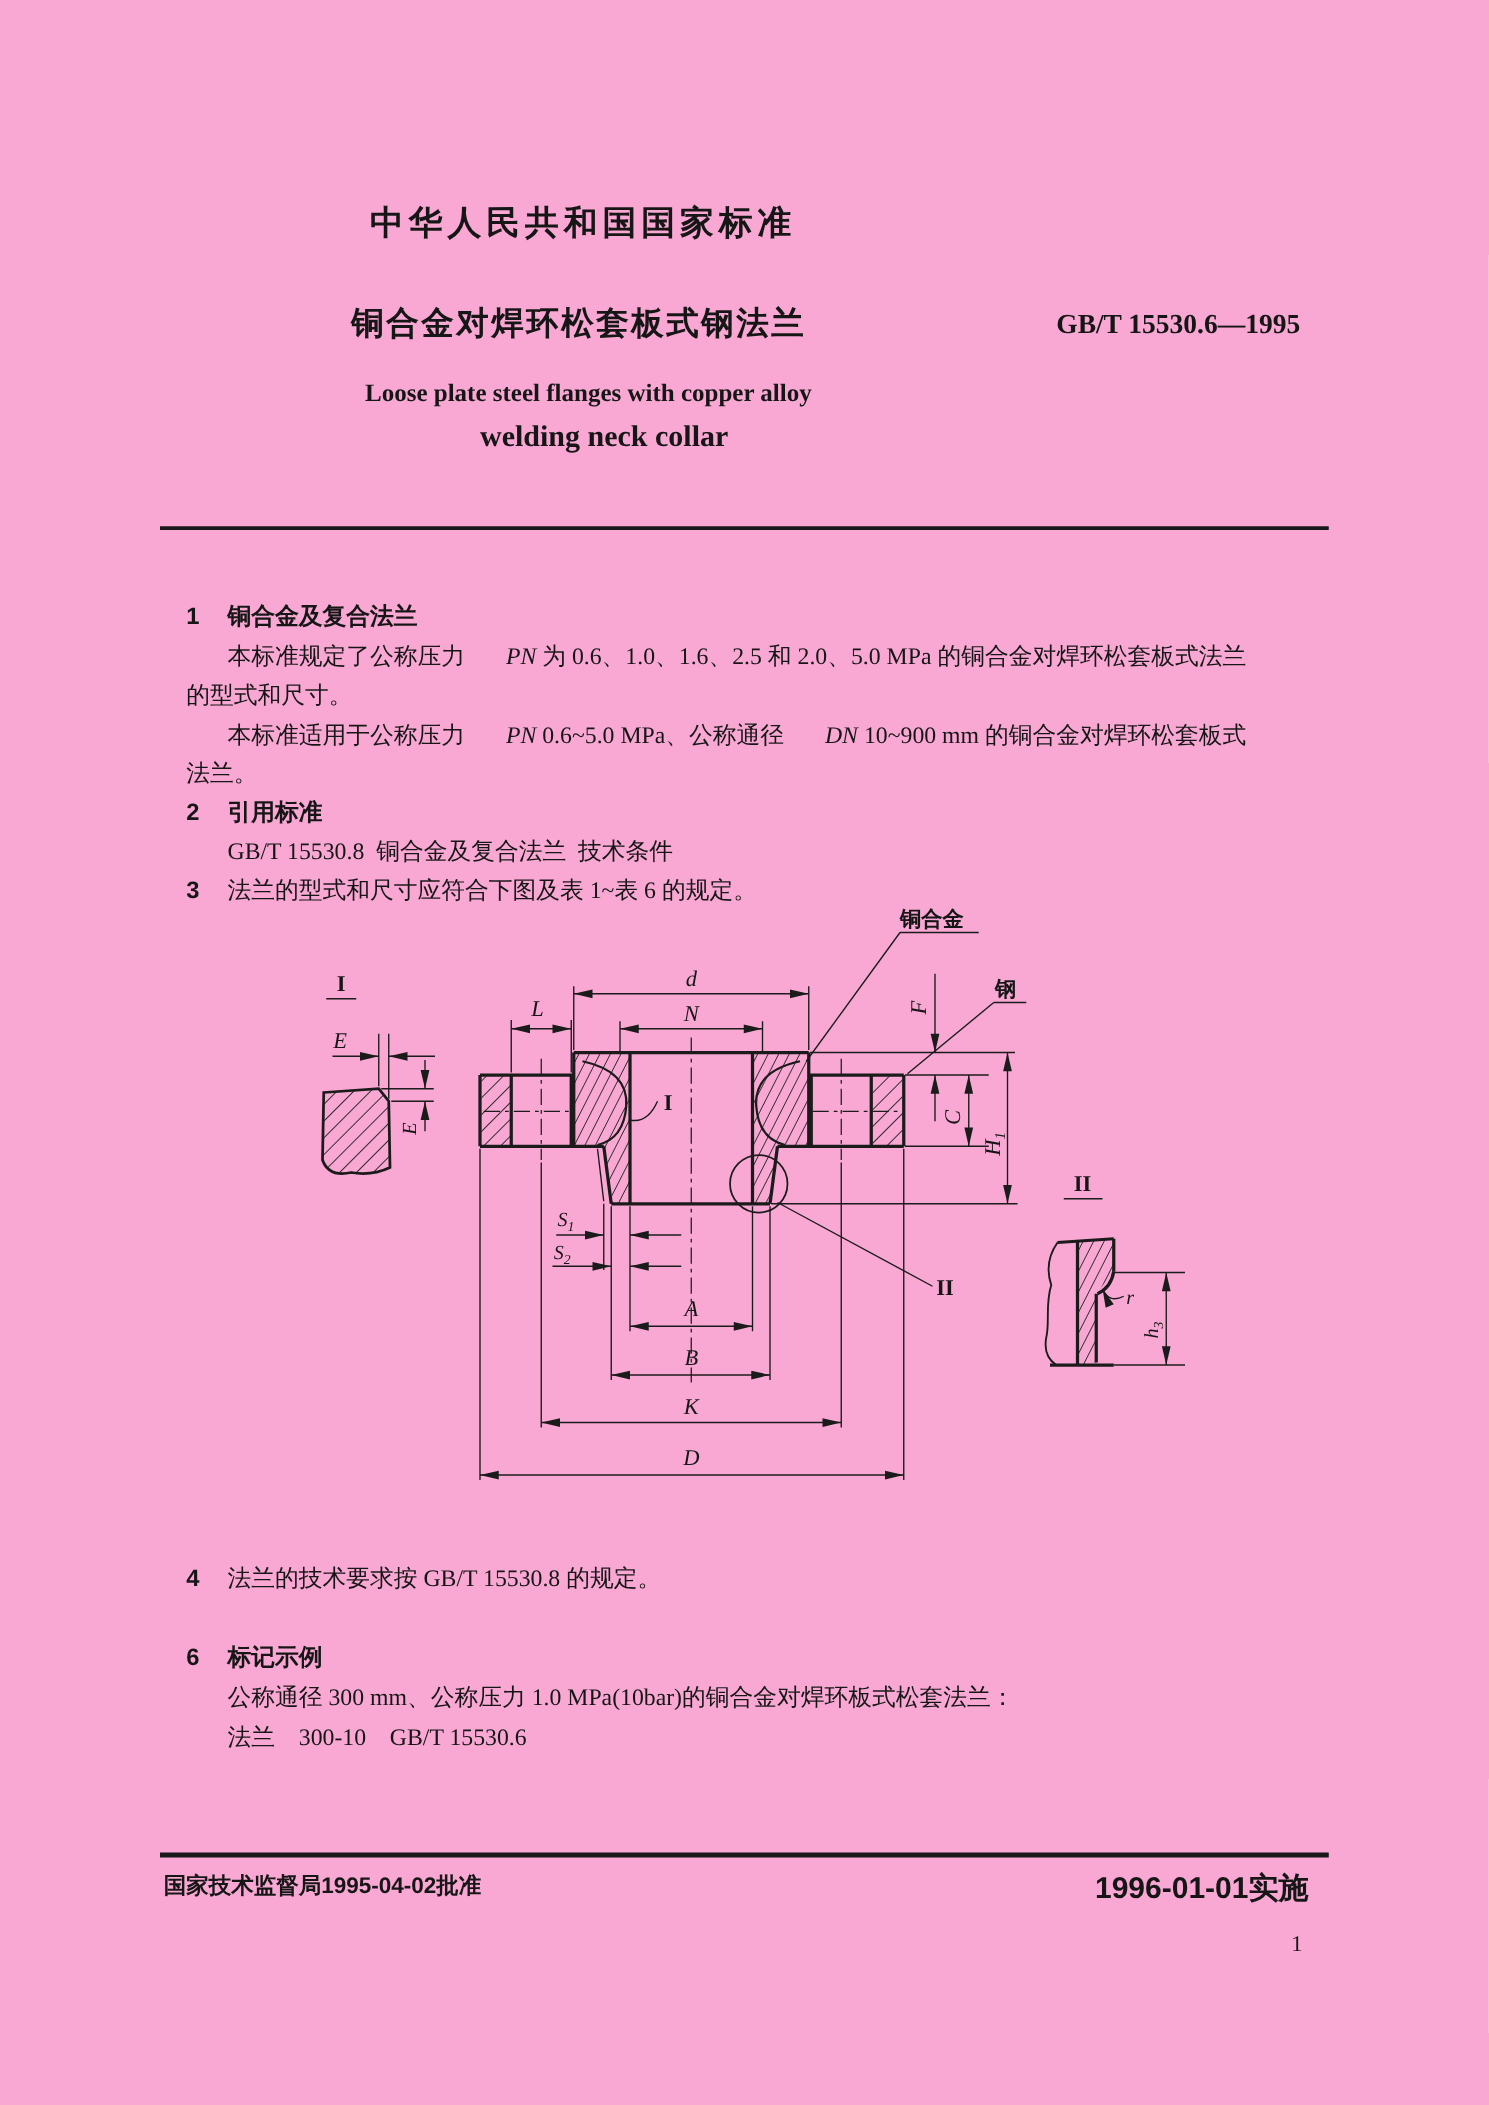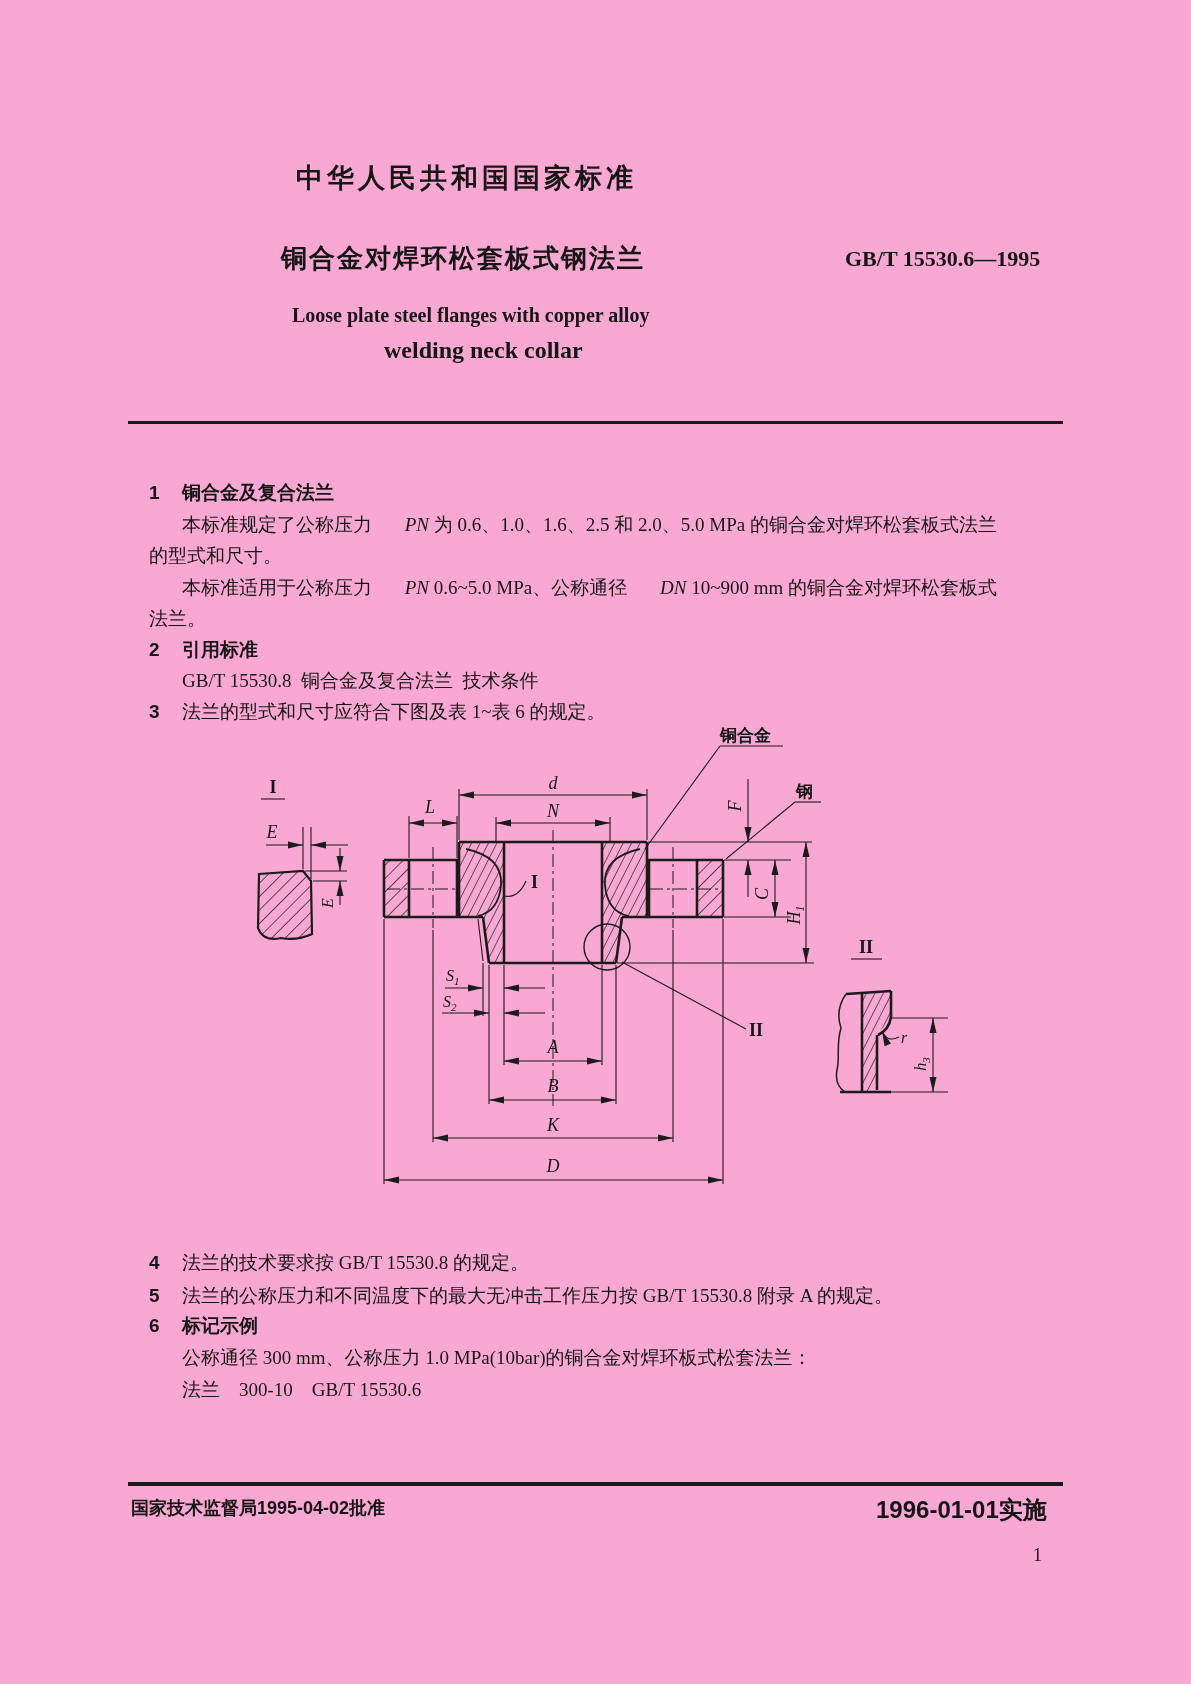--- a/index.html
+++ b/index.html
@@ -218,23 +218,20 @@
     <text class="romlbl" x="749" y="1036">II</text>
     <text class="cjklbl" x="720" y="741">铜合金</text>
     <text class="cjklbl" x="796" y="797">钢</text>
     <text class="dimlbl-s" x="901" y="1043">r</text>
     <text class="dimlbl-s" x="926" y="1064" text-anchor="middle" transform="rotate(-90 926 1064)"><tspan>h</tspan><tspan dy="4" font-size="11">3</tspan></text>
   </svg>
 
   <div class="row" style="left:130px;top:1228px;">
     <span class="num">4</span><span>法兰的技术要求按 GB/T 15530.8 的规定。</span>
   </div>
-  <div class="row" style="left:130px;top:1261px;">
-    <span class="num">5</span><span>法兰的公称压力和不同温度下的最大无冲击工作压力按 GB/T 15530.8 附录 A 的规定。</span>
-  </div>
   <div class="row" style="left:130px;top:1291px;">
     <span class="num">6</span><span class="hsans">标记示例</span>
   </div>
   <div class="row" style="left:163px;top:1323px;text-align:center;">
     <span>公称通径 300 mm、公称压力 1.0 MPa(10bar)的铜合金对焊环板式松套法兰：</span>
   </div>
   <div class="row" style="left:163px;top:1355px;">
     <span>法兰　300-10　GB/T 15530.6</span>
   </div>
 

